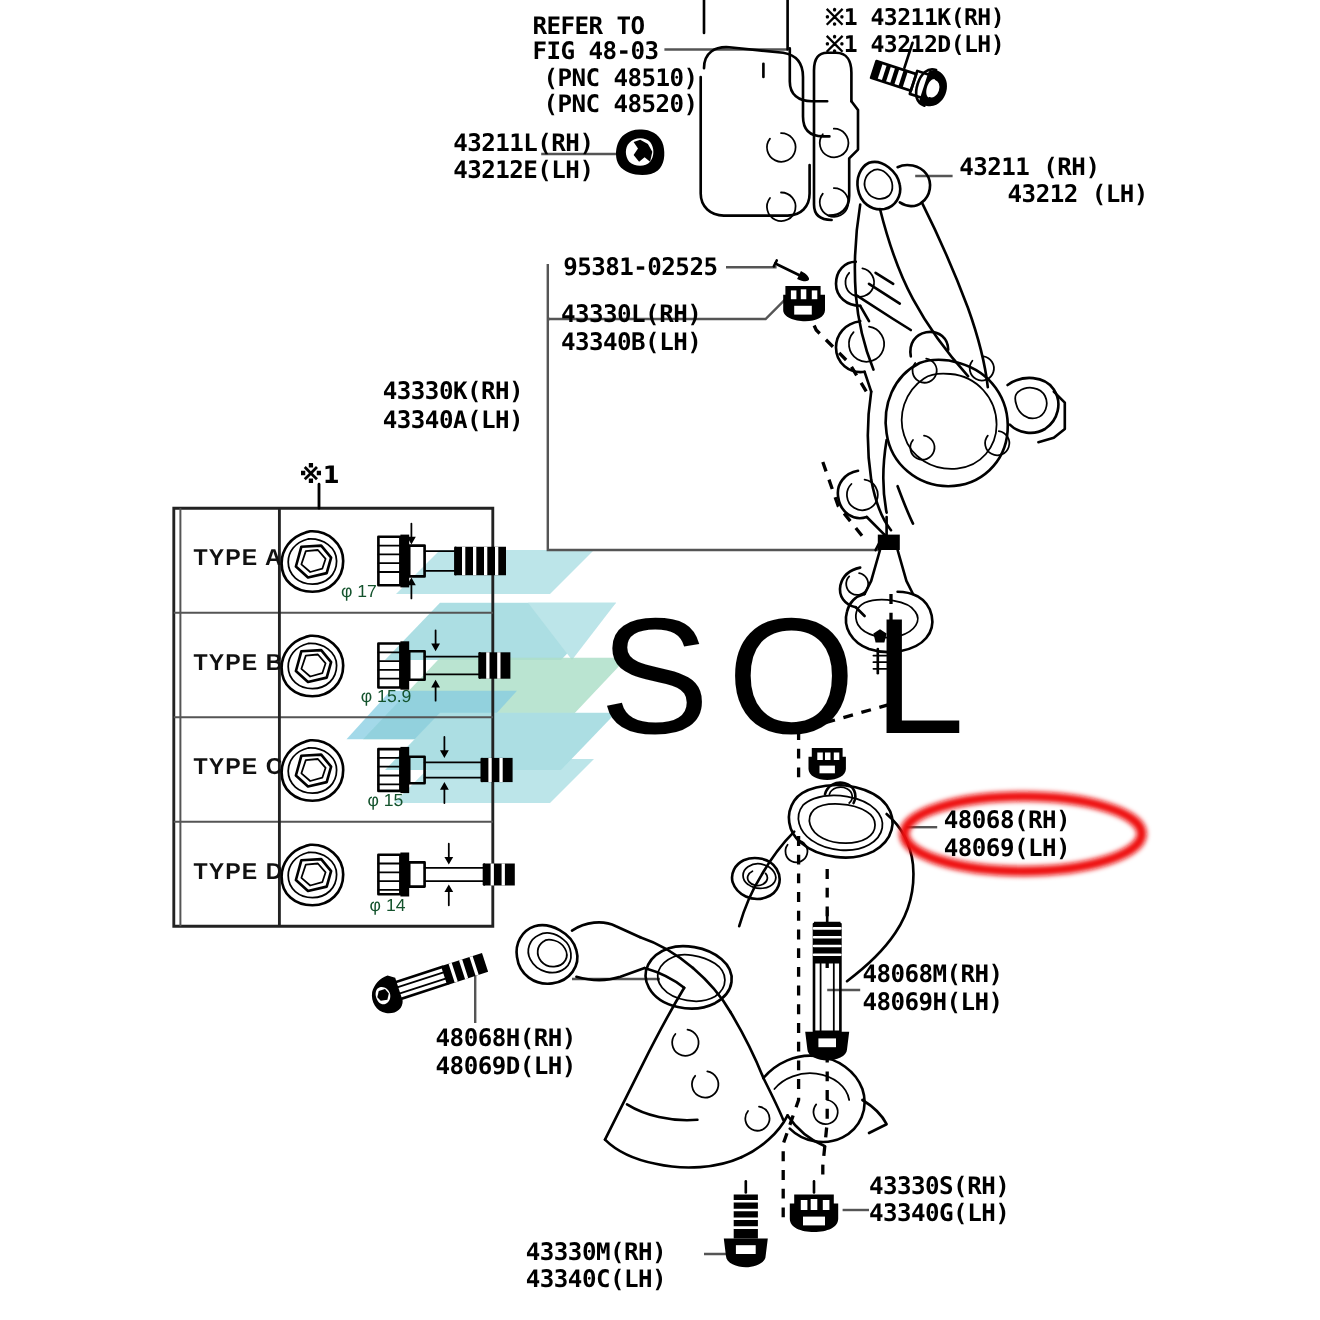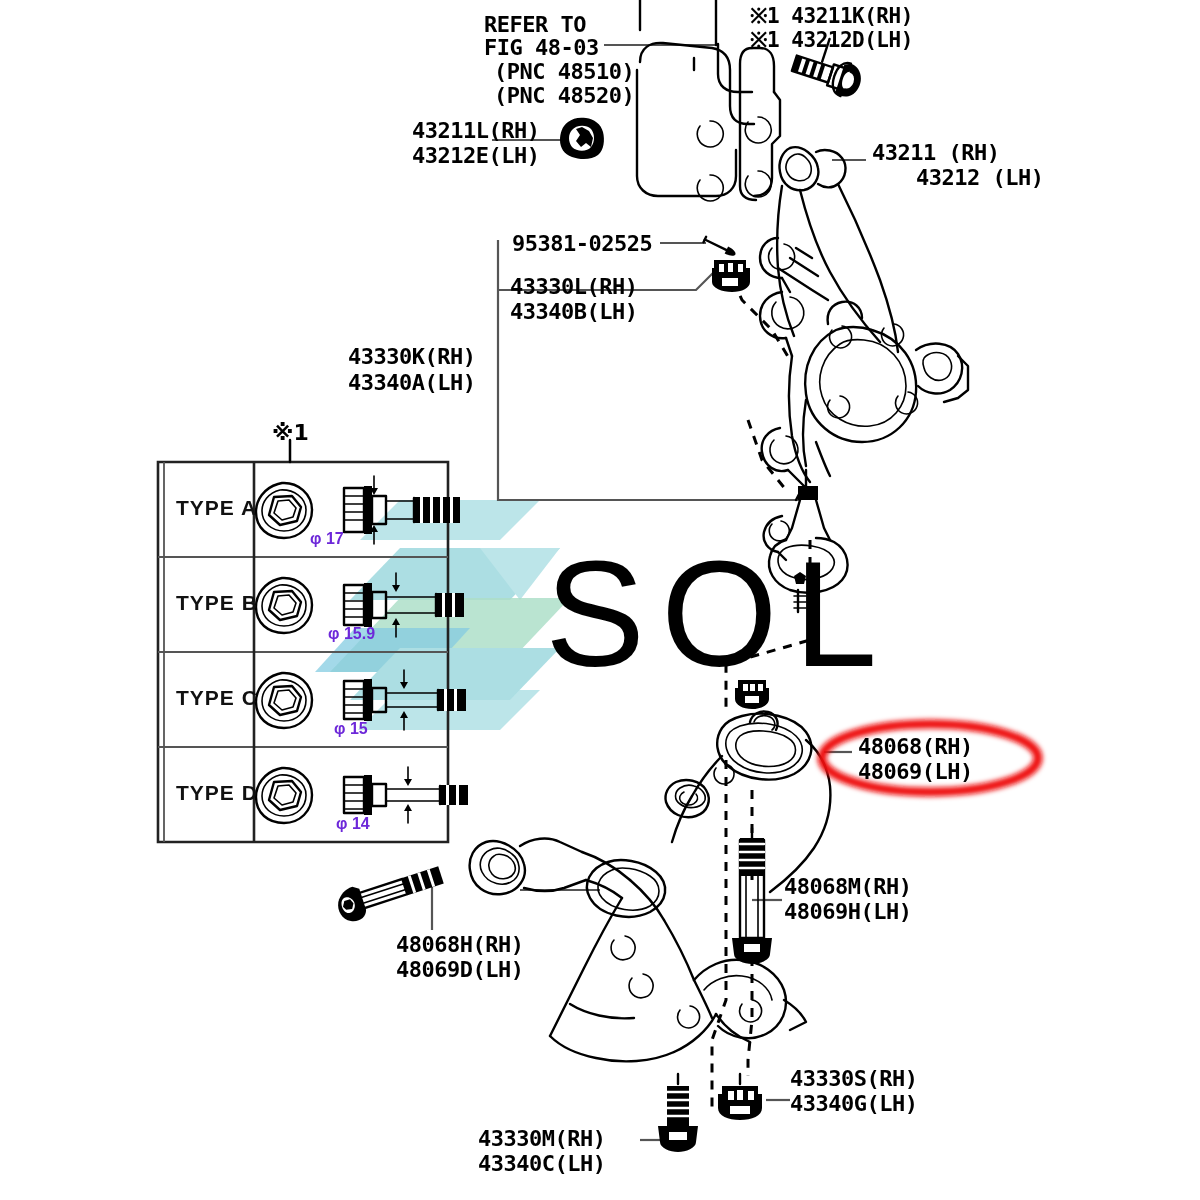--- a/index.html
+++ b/index.html
@@ -28,23 +28,23 @@
     font-family:"Liberation Sans", sans-serif;
     font-weight:bold;
     font-size:21px;
     color:#111;
     letter-spacing:1px;
     text-align:center;
   }
   .phi{
     position:absolute;
     font-family:"Liberation Sans", sans-serif;
-    font-weight:bold;
+    font-weight:normal;
     font-size:16px;
-    color:#6d28d9;
+    color:#14532d;
     letter-spacing:0px;
   }
   .star{
     position:absolute;
     font-family:"DejaVu Sans", sans-serif;
     font-weight:bold;
     color:#000;
   }
   .wm-text{
     position:absolute;

